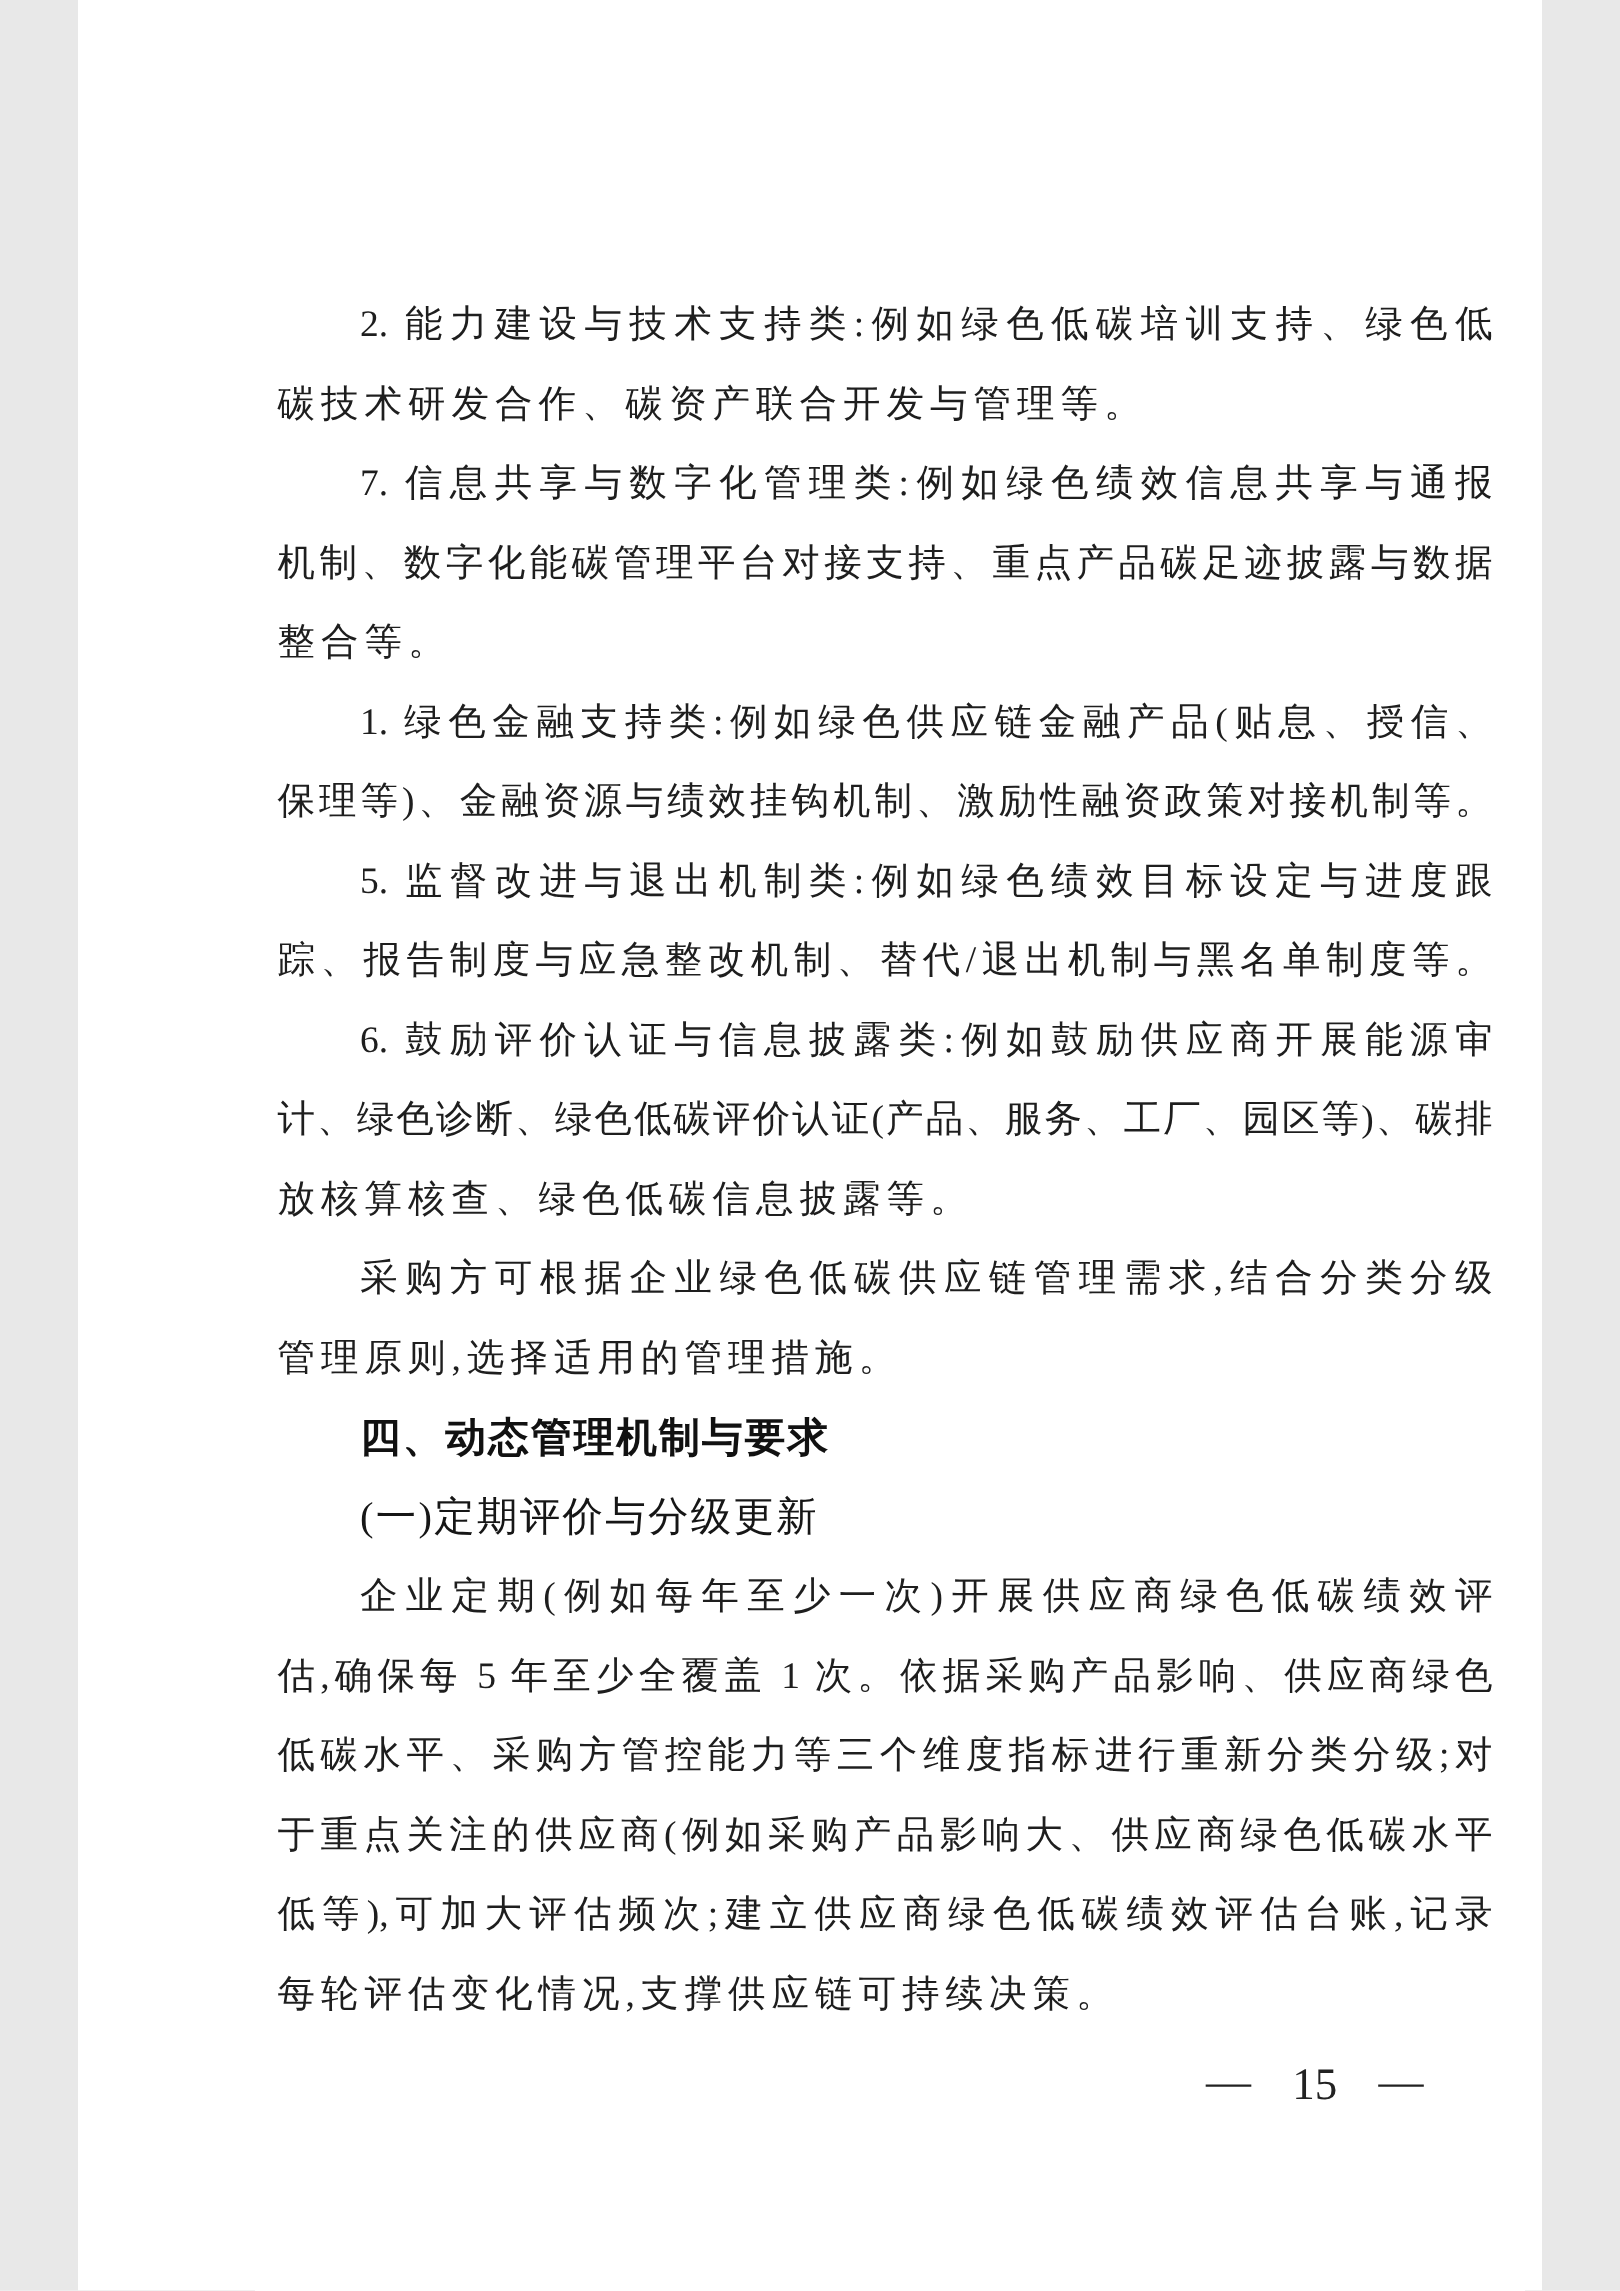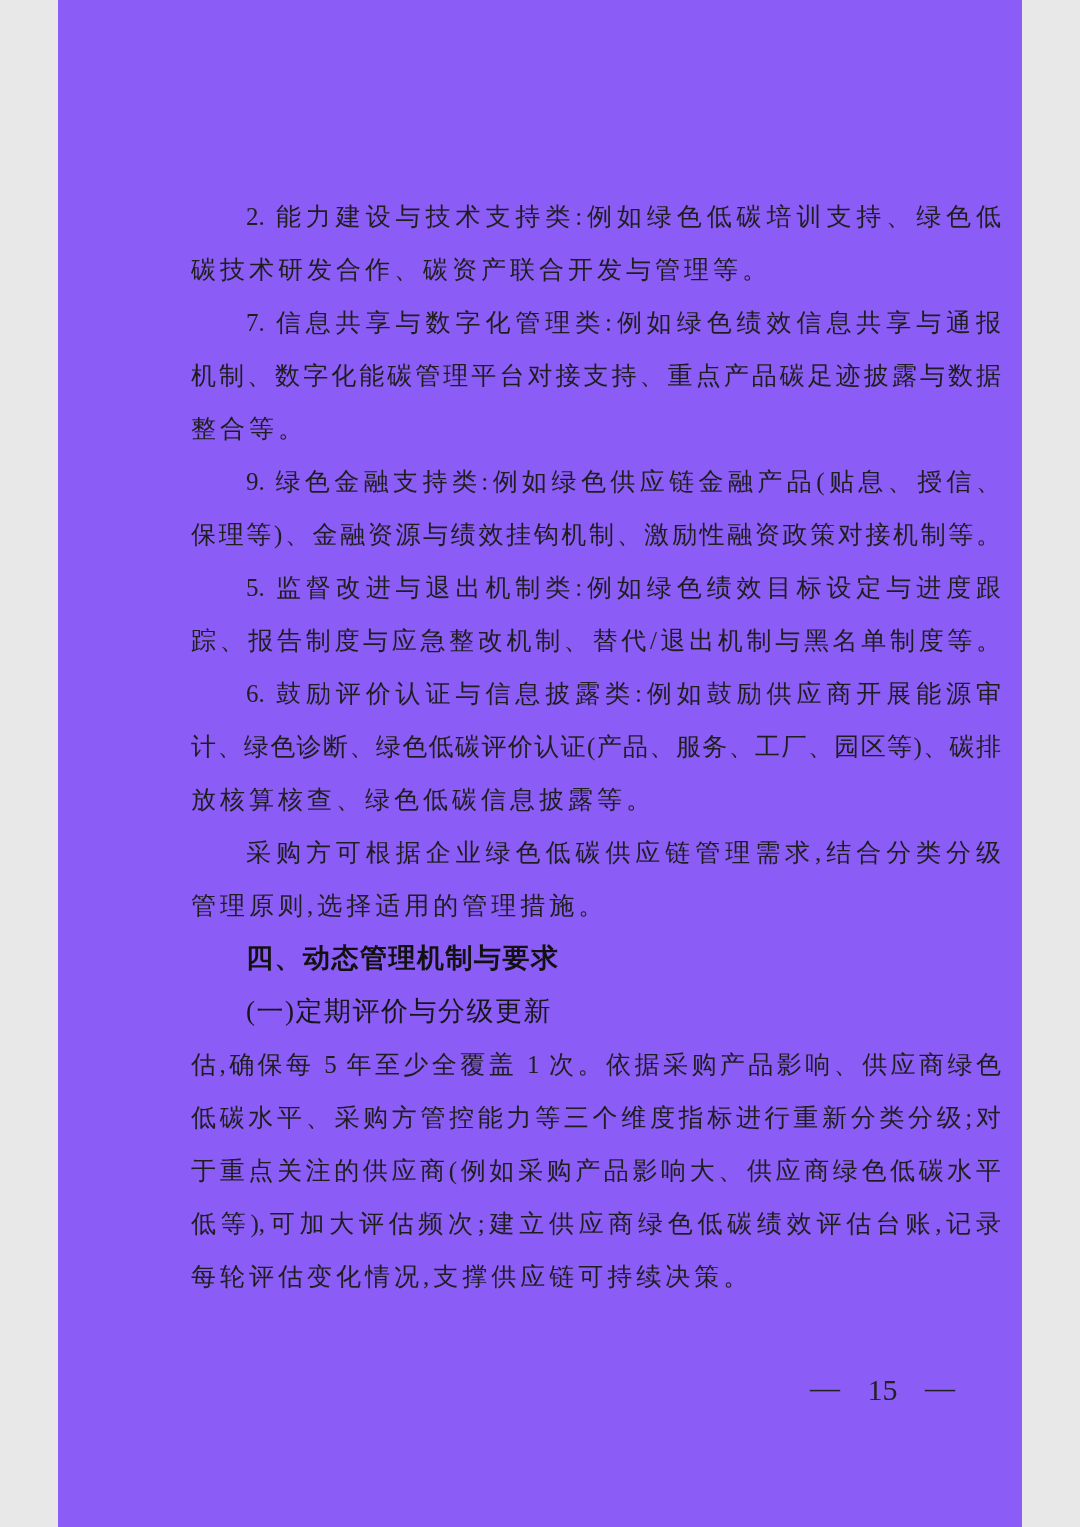--- a/index.html
+++ b/index.html
@@ -5,24 +5,25 @@
   html, body {
     margin: 0;
     padding: 0;
     background: #e8e8e8;
   }
   .page {
     position: relative;
     width: 964px;
     height: 1527px;
     margin: 0 auto;
-    background: #8b5cf6;
+    background: #ffffff;
     color: #1e1e1e;
     font-family: "Liberation Serif", serif;
     overflow: hidden;
+    padding-left: 12px;
   }
   .text-block {
     position: absolute;
     left: 133px;
     top: 190px;
     width: 810px;
   }
   .line {
     height: 53px;
     line-height: 53px;
@@ -83,31 +84,32 @@
 <body>
 
 <div class="page">
 
   <div class="text-block">
       <div class="line body fill indent">2. 能力建设与技术支持类:例如绿色低碳培训支持、绿色低</div>
       <div class="line body">碳技术研发合作、碳资产联合开发与管理等。</div>
       <div class="line body fill indent">7. 信息共享与数字化管理类:例如绿色绩效信息共享与通报</div>
       <div class="line body fill">机制、数字化能碳管理平台对接支持、重点产品碳足迹披露与数据</div>
       <div class="line body">整合等。</div>
-      <div class="line body fill indent">9. 绿色金融支持类:例如绿色供应链金融产品(贴息、授信、</div>
+      <div class="line body fill indent">1. 绿色金融支持类:例如绿色供应链金融产品(贴息、授信、</div>
       <div class="line body fill">保理等)、金融资源与绩效挂钩机制、激励性融资政策对接机制等。</div>
       <div class="line body fill indent">5. 监督改进与退出机制类:例如绿色绩效目标设定与进度跟</div>
       <div class="line body fill">踪、报告制度与应急整改机制、替代/退出机制与黑名单制度等。</div>
       <div class="line body fill indent">6. 鼓励评价认证与信息披露类:例如鼓励供应商开展能源审</div>
       <div class="line body fill">计、绿色诊断、绿色低碳评价认证(产品、服务、工厂、园区等)、碳排</div>
       <div class="line body">放核算核查、绿色低碳信息披露等。</div>
       <div class="line body fill indent">采购方可根据企业绿色低碳供应链管理需求,结合分类分级</div>
       <div class="line body">管理原则,选择适用的管理措施。</div>
       <div class="line heading1 indent">四、动态管理机制与要求</div>
       <div class="line heading2 indent">(一)定期评价与分级更新</div>
+      <div class="line body fill indent">企业定期(例如每年至少一次)开展供应商绿色低碳绩效评</div>
       <div class="line body fill">估,确保每 5 年至少全覆盖 1 次。依据采购产品影响、供应商绿色</div>
       <div class="line body fill">低碳水平、采购方管控能力等三个维度指标进行重新分类分级;对</div>
       <div class="line body fill">于重点关注的供应商(例如采购产品影响大、供应商绿色低碳水平</div>
       <div class="line body fill">低等),可加大评估频次;建立供应商绿色低碳绩效评估台账,记录</div>
       <div class="line body">每轮评估变化情况,支撑供应链可持续决策。</div>
     </div>
 
   <div class="page-footer">
     <span class="dash">—</span>
     <span class="num">15</span>

